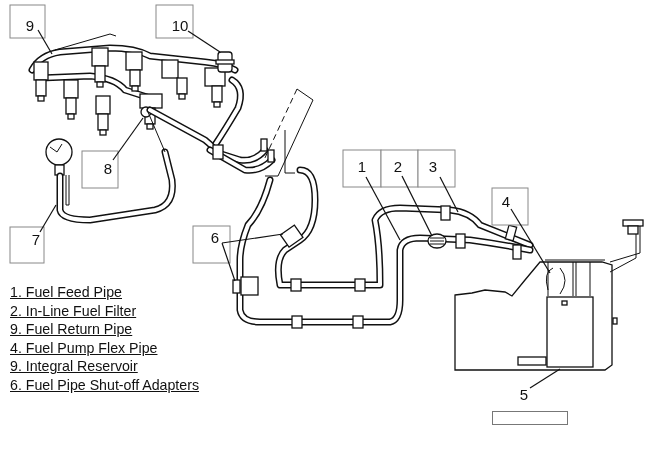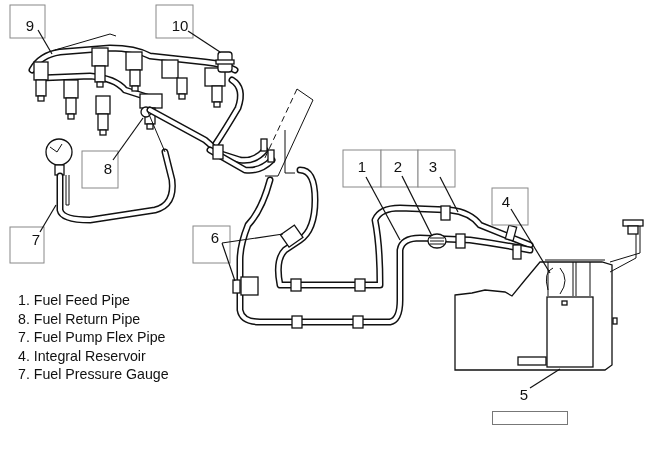--- a/index.html
+++ b/index.html
@@ -7,21 +7,21 @@
          font-family:"Liberation Sans", sans-serif; color:#111; }
   #diagram { position:absolute; left:0; top:0; width:650px; height:472px; }
   .callout-box { fill:#ffffff; stroke:#888; stroke-width:1; }
   .callout-num { font-family:"Liberation Sans", sans-serif; font-size:15px; fill:#111; }
   .leader { stroke:#111; stroke-width:1.2; fill:none; }
   .pipe-o { stroke:#111; stroke-width:7; fill:none; stroke-linecap:round; stroke-linejoin:round; }
   .pipe-i { stroke:#fff; stroke-width:4; fill:none; stroke-linecap:round; stroke-linejoin:round; }
   .part { fill:#fff; stroke:#111; stroke-width:1.3; }
   .thin { stroke:#111; stroke-width:1; fill:none; }
   .dashed { stroke:#111; stroke-width:1; fill:none; stroke-dasharray:6 4; }
-  #legend { position:absolute; left:6px; top:279px; margin:12px; padding:0; list-style:none; }
+  #legend { position:absolute; left:6px; top:279px; margin:4px; padding:0; list-style:none;text-decoration:underline; }
   #legend li { font-size:14.2px; line-height:18.6px; white-space:nowrap; color:#111; }
   #blank-box { position:absolute; left:492px; top:411px; width:74px; height:12px;
                border:1px solid #777; background:#fff; }
 </style>
 </head>
 <body>
 
 <svg id="diagram" viewBox="0 0 650 472" xmlns="http://www.w3.org/2000/svg">
 
   <g>
@@ -181,19 +181,20 @@
     <path class="leader" d="M511,209 L550,273"></path>
   </g>
   <g>
     <text class="callout-num" x="524" y="400" text-anchor="middle">5</text>
     <path class="leader" d="M530,388 L560,369"></path>
   </g>
 </svg>
 
 <ul id="legend">
   <li>1. Fuel Feed Pipe</li>
-  <li>8. Fuel Return Pipe</li>
-  <li>7. Fuel Pump Flex Pipe</li>
-  <li>4. Integral Reservoir</li>
-  <li>7. Fuel Pressure Gauge</li>
+  <li>2. In-Line Fuel Filter</li>
+  <li>9. Fuel Return Pipe</li>
+  <li>4. Fuel Pump Flex Pipe</li>
+  <li>9. Integral Reservoir</li>
+  <li>6. Fuel Pipe Shut-off Adapters</li>
 </ul>
 
 <div id="blank-box"></div>
 
 </body></html>

